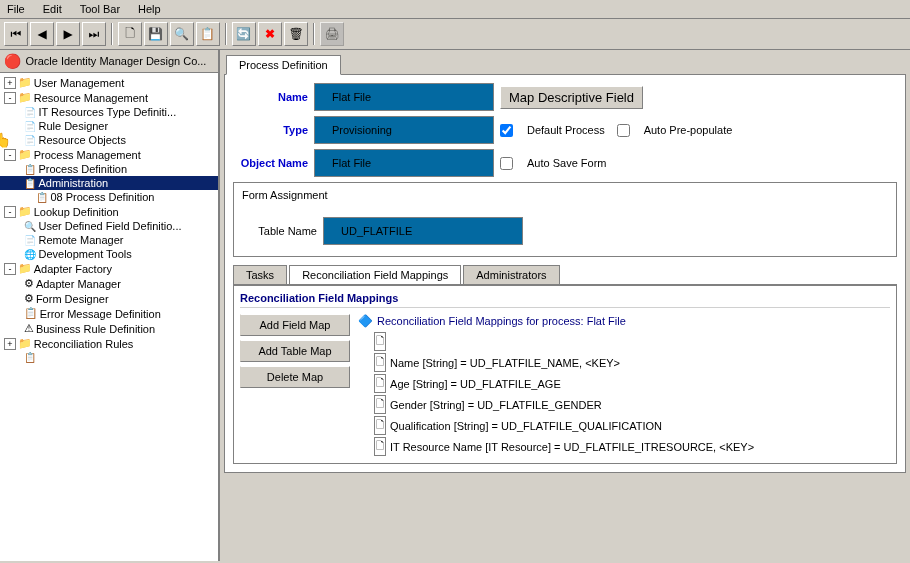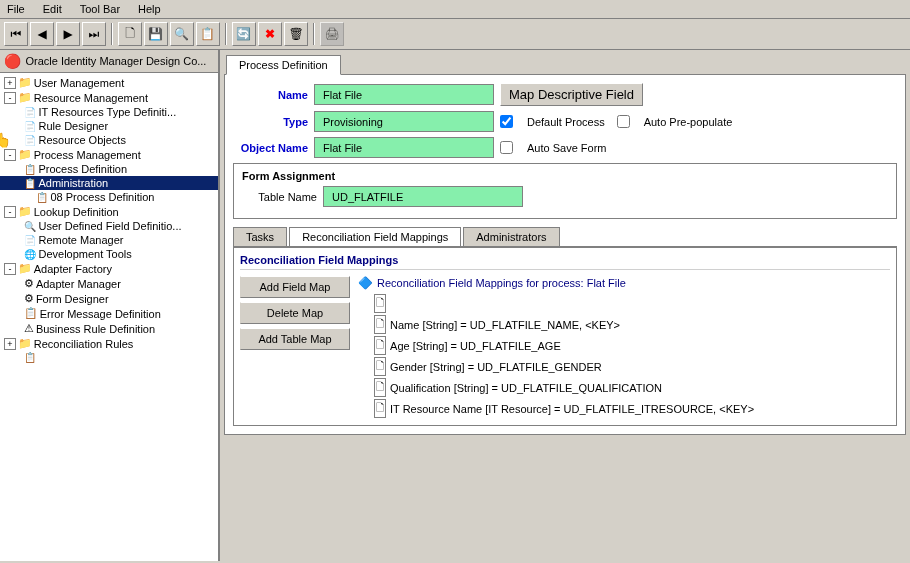--- a/index.html
+++ b/index.html
@@ -151,24 +151,24 @@
     .form-label {
       text-align: right;
       min-width: 75px;
       font-size: 11px;
       color: #000;
     }
     .form-label.required { color: #0000cc; font-weight: bold; }
 
     .form-input {
       border: 1px solid #808080;
-      background: #86efac;
-      padding: 2px 8px;
-      font-size: 11px;
-      height: 21px;
+      background: #0369a1;
+      padding: 2px 17px;
+      font-size: 11px;
+      height: 28px;
       width: 180px;
     }
 
     .btn-map-desc {
       background: #d4d0c8;
       border: 1px solid #ffffff;
       border-right-color: #808080;
       border-bottom-color: #808080;
       padding: 3px 8px;
       font-size: 13px;
@@ -187,22 +187,22 @@
     }
     input[type=checkbox] { width: 13px; height: 13px; }
 
     .form-assignment {
       border: 1px solid #808080;
       padding: 6px 8px;
       margin-top: 4px;
     }
     .form-assignment-title {
       font-size: 11px;
-      font-weight: bold;
-      margin-bottom: 4px;
+      font-weight: normal;
+      margin-bottom: 16px;
     }
 
     
     .inner-tab-bar {
       display: flex;
       margin-top: 8px;
       border-bottom: 1px solid #808080;
     }
     .inner-tab {
       padding: 3px 12px;
@@ -494,22 +494,22 @@
           <span>Administrators</span>
         </div>
       </div>
 
       <div class="recon-panel">
         <div class="recon-title">Reconciliation Field Mappings</div>
         <div class="recon-layout">
 
           <div class="recon-buttons">
             <button class="recon-btn">Add Field Map</button>
+            <button class="recon-btn">Add Table Map</button>
             <button class="recon-btn">Delete Map</button>
-            <button class="recon-btn">Add Table Map</button>
           </div>
 
           <div class="recon-tree">
             <div class="recon-root">
               <span style="color: #0000aa; font-size: 12px;">🔷</span>
               <span style="color: #000080;">Reconciliation Field Mappings for process: Flat File</span>
             </div>
 
             <div class="recon-item">
               <span style="font-size:10px; border:1px solid #808080; padding:0 1px; background:#fff;">🗋</span>

